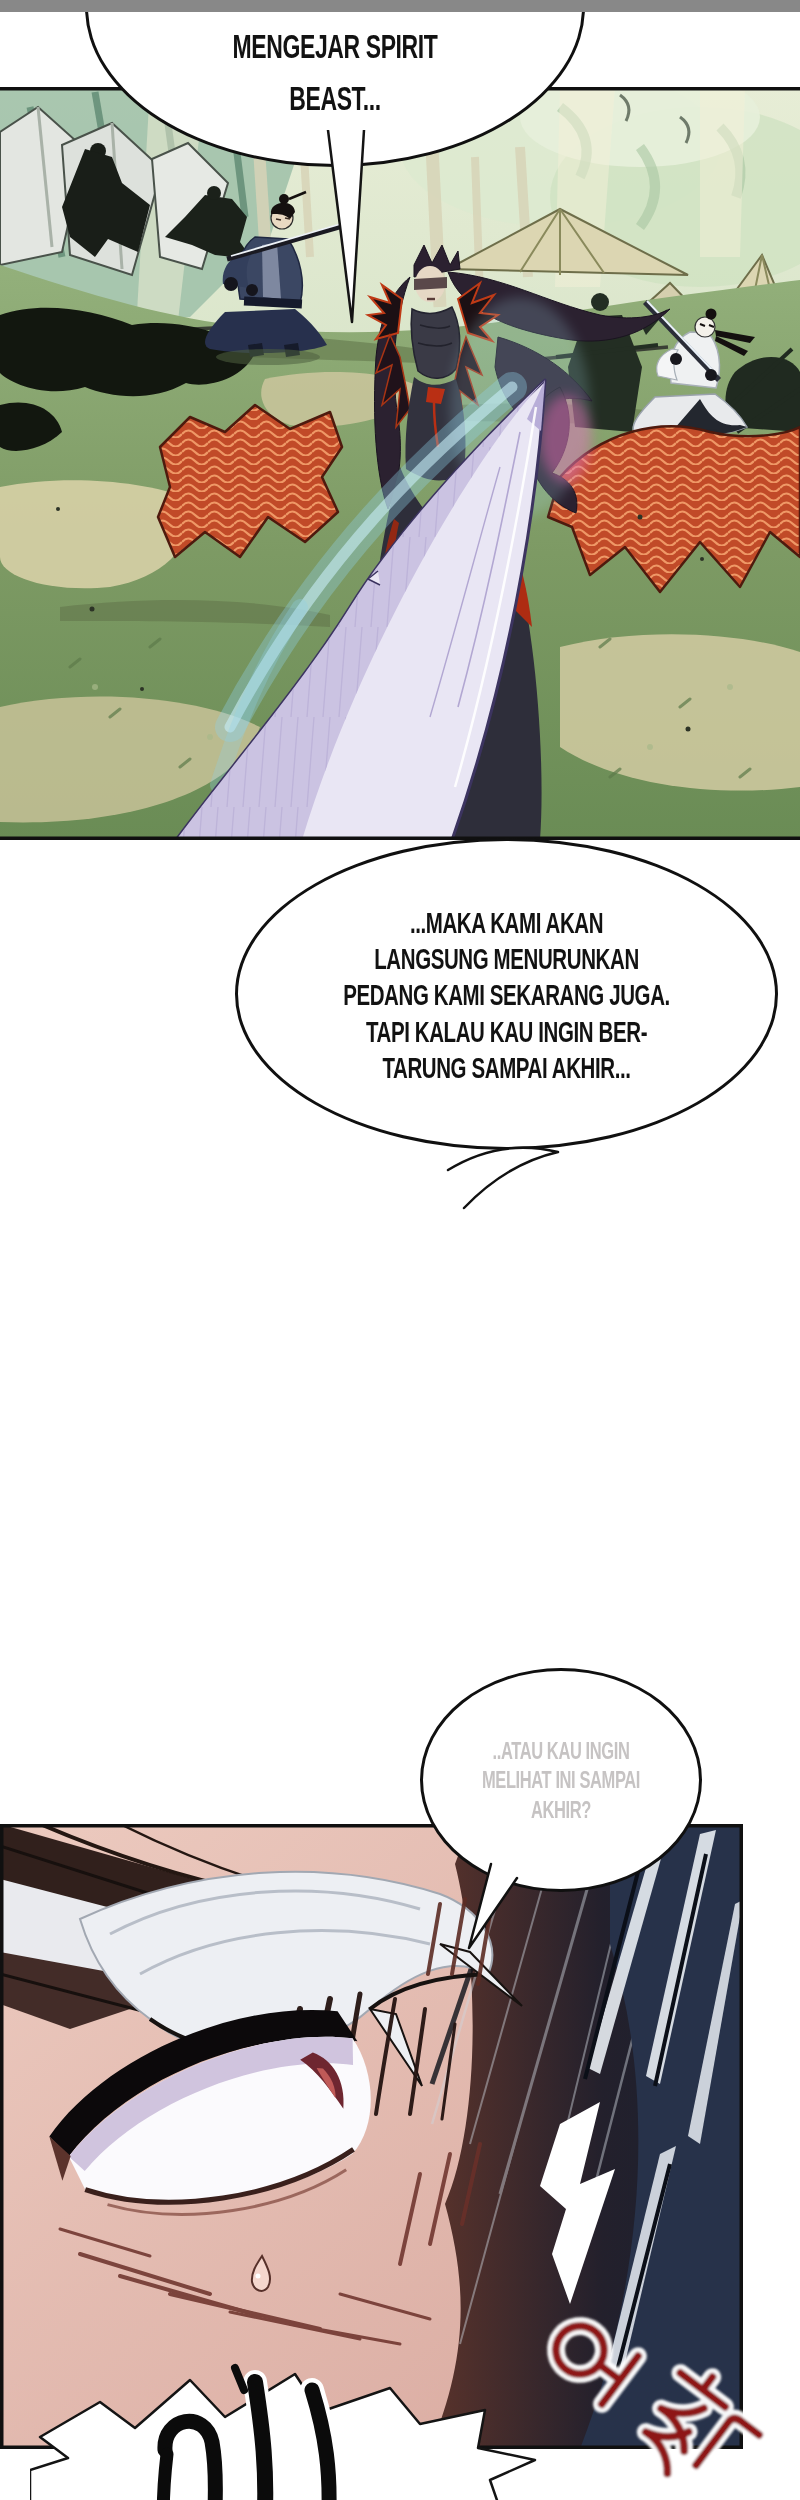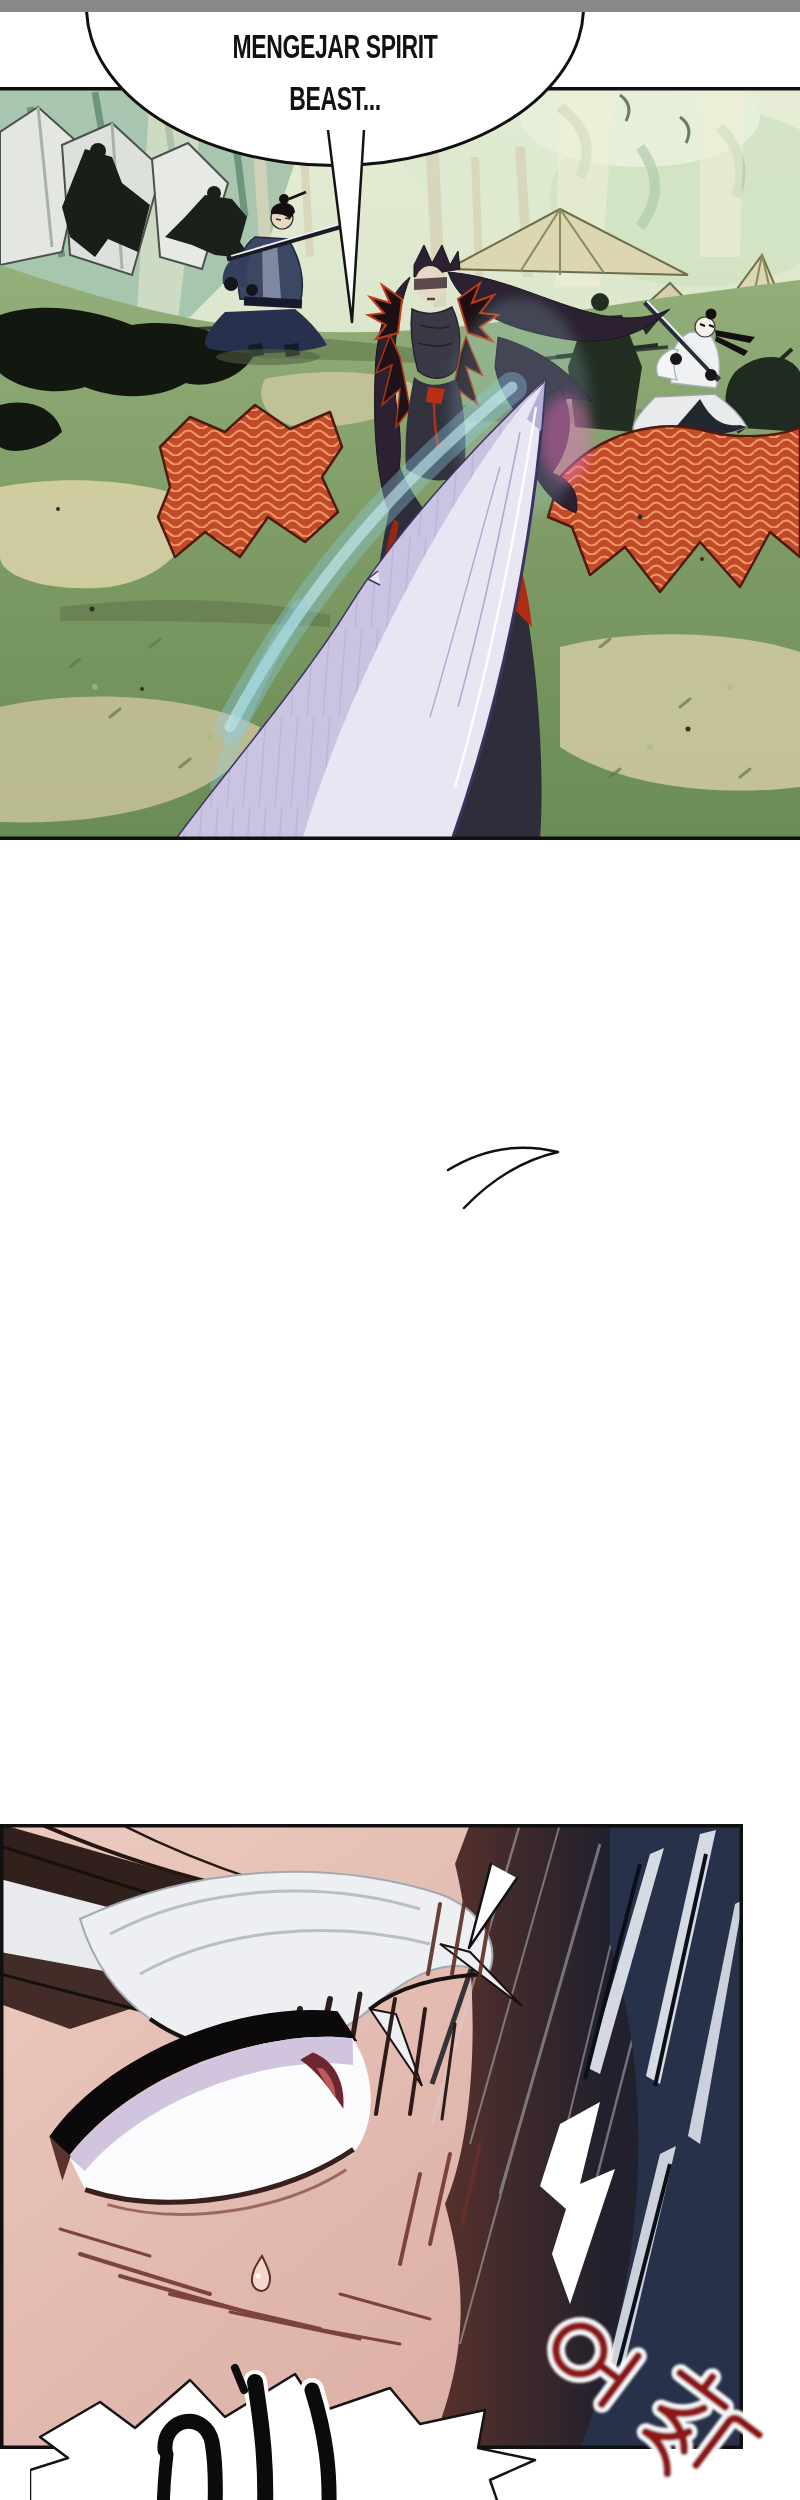--- a/index.html
+++ b/index.html
@@ -367,26 +367,42 @@
     <div class="btext">
       <div>MENGEJAR SPIRIT</div>
       <div>BEAST...</div>
     </div>
   </div>
   <svg class="tail" style="left:318px;top:118px;" width="64" height="200">
     <path d="M10,0 L34,192 L46,0 Z" fill="#ffffff"></path>
     <path d="M10,0 L34,192 M46,0 L34,192" stroke="#141414" stroke-width="2.5" fill="none" stroke-linecap="round"></path>
   </svg>
 
+  <div class="bubble" id="bubble-threat">
+    <div class="btext">
+      <div>...MAKA KAMI AKAN</div>
+      <div>LANGSUNG MENURUNKAN</div>
+      <div>PEDANG KAMI SEKARANG JUGA.</div>
+      <div>TAPI KALAU KAU INGIN BER-</div>
+      <div>TARUNG SAMPAI AKHIR...</div>
+    </div>
+  </div>
 
   <svg class="tail" style="left:440px;top:1118px;" width="130" height="86">
     <path d="M8,40 Q60,8 118,22 Q66,34 24,78 Z" fill="#ffffff"></path>
     <path d="M8,40 Q60,8 118,22 M118,22 Q66,34 24,78" stroke="#111" stroke-width="2.5" fill="none" stroke-linecap="round"></path>
   </svg>
 
+  <div class="bubble" id="bubble-whisper">
+    <div class="btext">
+      <div>..ATAU KAU INGIN</div>
+      <div>MELIHAT INI SAMPAI</div>
+      <div>AKHIR?</div>
+    </div>
+  </div>
   <svg class="tail" style="left:455px;top:1848px;" width="90" height="100">
     <path d="M36,4 L14,88 L62,18 Z" fill="#ffffff"></path>
     <path d="M36,4 L14,88 M62,18 L14,88" stroke="#111" stroke-width="2.5" fill="none" stroke-linecap="round"></path>
   </svg>
 
   <svg class="overlay" style="left:30px;top:2350px;" width="520" height="150">
     <path d="M10,75 L70,40 L105,66 L160,18 L195,55 L265,12 L290,50 L360,26 L390,62 L455,48 L448,86 L505,98
              L460,118 L478,170 L0,170 L0,108 L38,96 Z" fill="#ffffff" stroke="#141414" stroke-width="2.5" stroke-linejoin="round"></path>
     <g stroke="#ffffff" stroke-width="24" fill="none" stroke-linecap="round">
       <path d="M225,20 C232,65 238,110 234,168"></path>

